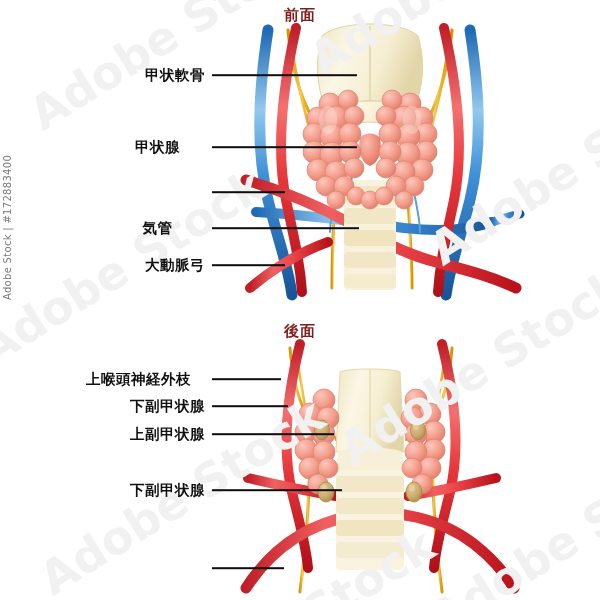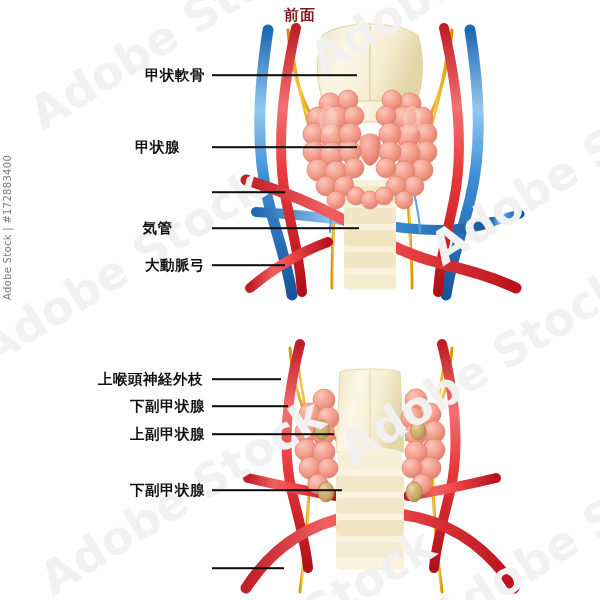--- a/index.html
+++ b/index.html
@@ -55,20 +55,21 @@
     <div class="wm" style="left:30px;top:560px;font-size:46px;">Adobe Stock</div>
     <div class="wm" style="left:300px;top:40px;font-size:46px;">Adobe Stock</div>
     <div class="wm" style="left:420px;top:230px;font-size:46px;">Adobe Stock</div>
     <div class="wm" style="left:330px;top:430px;font-size:46px;">Adobe Stock</div>
     <div class="wm" style="left:420px;top:600px;font-size:46px;">Adobe Stock</div>
     <div class="wm" style="left:140px;top:690px;font-size:46px;">Adobe Stock</div>
     <div class="wm-side">Adobe Stock | #172883400</div>
   </div>
 
   <div class="sec-title" id="title-front">前面</div>
+  <div class="sec-title" id="title-back">後面</div>
 
   <svg width="600" height="600" viewBox="0 0 600 600">
     <defs>
       <linearGradient id="gA" x1="0" y1="0" x2="1" y2="0">
         <stop offset="0%" stop-color="#c01f28"></stop>
         <stop offset="30%" stop-color="#f06060"></stop>
         <stop offset="50%" stop-color="#ef4a4e"></stop>
         <stop offset="100%" stop-color="#b9121c"></stop>
       </linearGradient>
       <linearGradient id="gAv" x1="0" y1="0" x2="0" y2="1">
@@ -338,21 +339,21 @@
   <div class="leader" style="left:212px;top:147px;width:145px;"></div>
 
   <div class="leader" style="left:212px;top:192px;width:73px;"></div>
 
   <div class="label" style="left:110px;width:95px;top:228px;text-align:center;">気管</div>
   <div class="leader" style="left:212px;top:228px;width:147px;"></div>
 
   <div class="label" style="left:110px;width:95px;top:265px;">大動脈弓</div>
   <div class="leader" style="left:212px;top:265px;width:73px;"></div>
 
-  <div class="label" style="left:68px;width:135px;top:379px;">上喉頭神経外枝</div>
+  <div class="label" style="left:56px;width:135px;top:379px;">上喉頭神経外枝</div>
   <div class="leader" style="left:212px;top:379px;width:69px;"></div>
 
   <div class="label" style="left:70px;width:135px;top:406px;">下副甲状腺</div>
   <div class="leader" style="left:212px;top:406px;width:76px;"></div>
 
   <div class="label" style="left:70px;width:135px;top:434px;">上副甲状腺</div>
   <div class="leader" style="left:212px;top:434px;width:122px;"></div>
 
   <div class="label" style="left:70px;width:135px;top:490px;">下副甲状腺</div>
   <div class="leader" style="left:212px;top:490px;width:130px;"></div>

